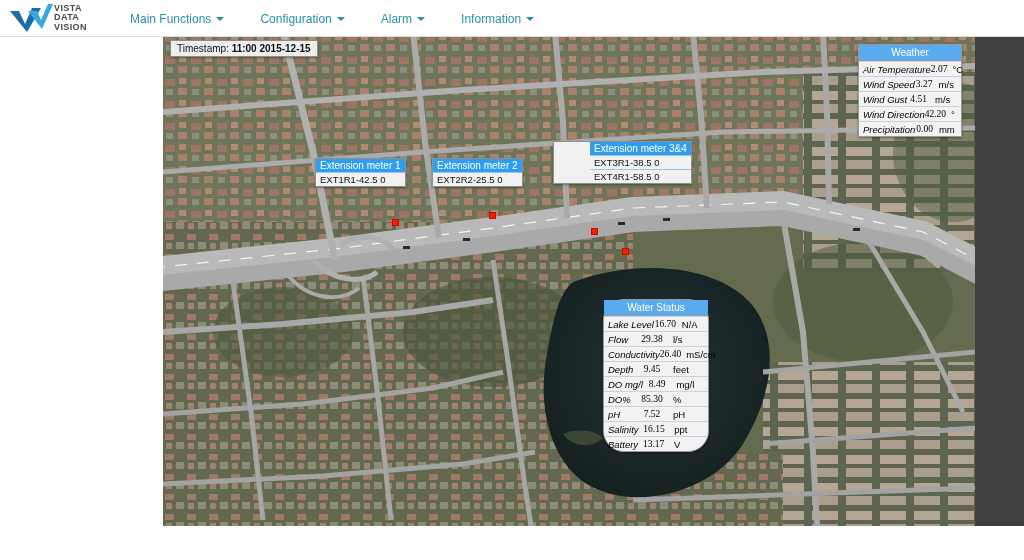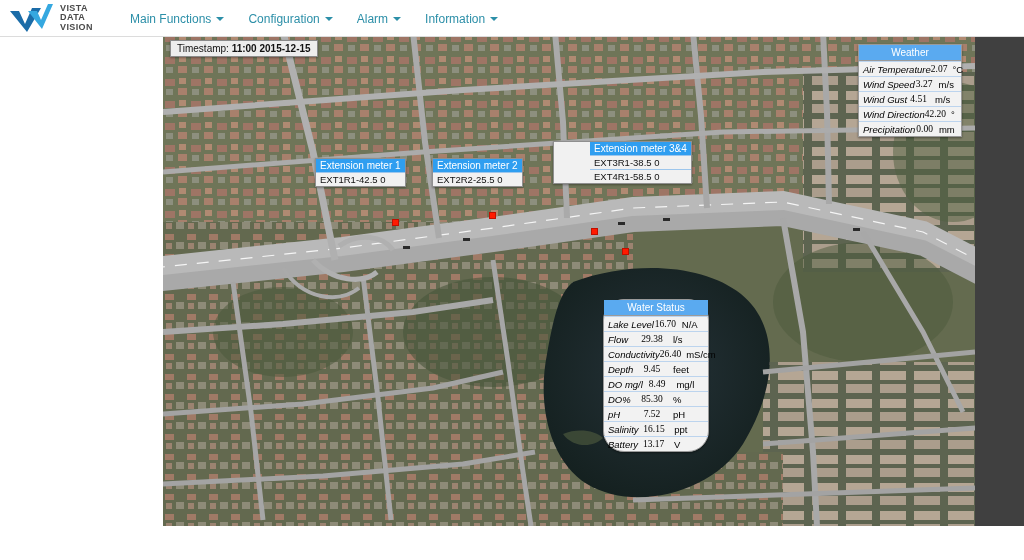--- a/index.html
+++ b/index.html
@@ -14,29 +14,29 @@
 
   
   #topbar {
     position: absolute; left: 0; top: 0; width: 1024px; height: 37px;
     background: #ffffff;
     border-bottom: 1px solid #dcdcdc;
     z-index: 40;
   }
   #logo-wrap {
     position: absolute; left: 8px; top: 2px;
-    display: flex; align-items: center; gap: 6px;
+    display: flex; align-items: center; gap: 0;
   }
   #logo-mark { width: 46px; height: 32px; display: block; }
   #logo-text {
     font-size: 9px; line-height: 9.5px; font-weight: bold;
     color: #4a4a4a; letter-spacing: .4px;
   }
   #logo-text div { display: block; }
-  #nav { position: absolute; left: 130px; top: 0; height: 37px; display: flex; gap: 24px; }
+  #nav { position: absolute; left: 130px; top: 0; height: 37px; display: flex; gap: 36px; }
   .nav-item {
     font-size: 12px; color: #2c8fa8; cursor: pointer;
     display: flex; align-items: center; gap: 5px; white-space: nowrap;
   }
   .nav-caret {
     width: 0; height: 0; border-left: 4px solid transparent;
     border-right: 4px solid transparent; border-top: 4px solid #2c8fa8;
     display: inline-block;
   }
 

